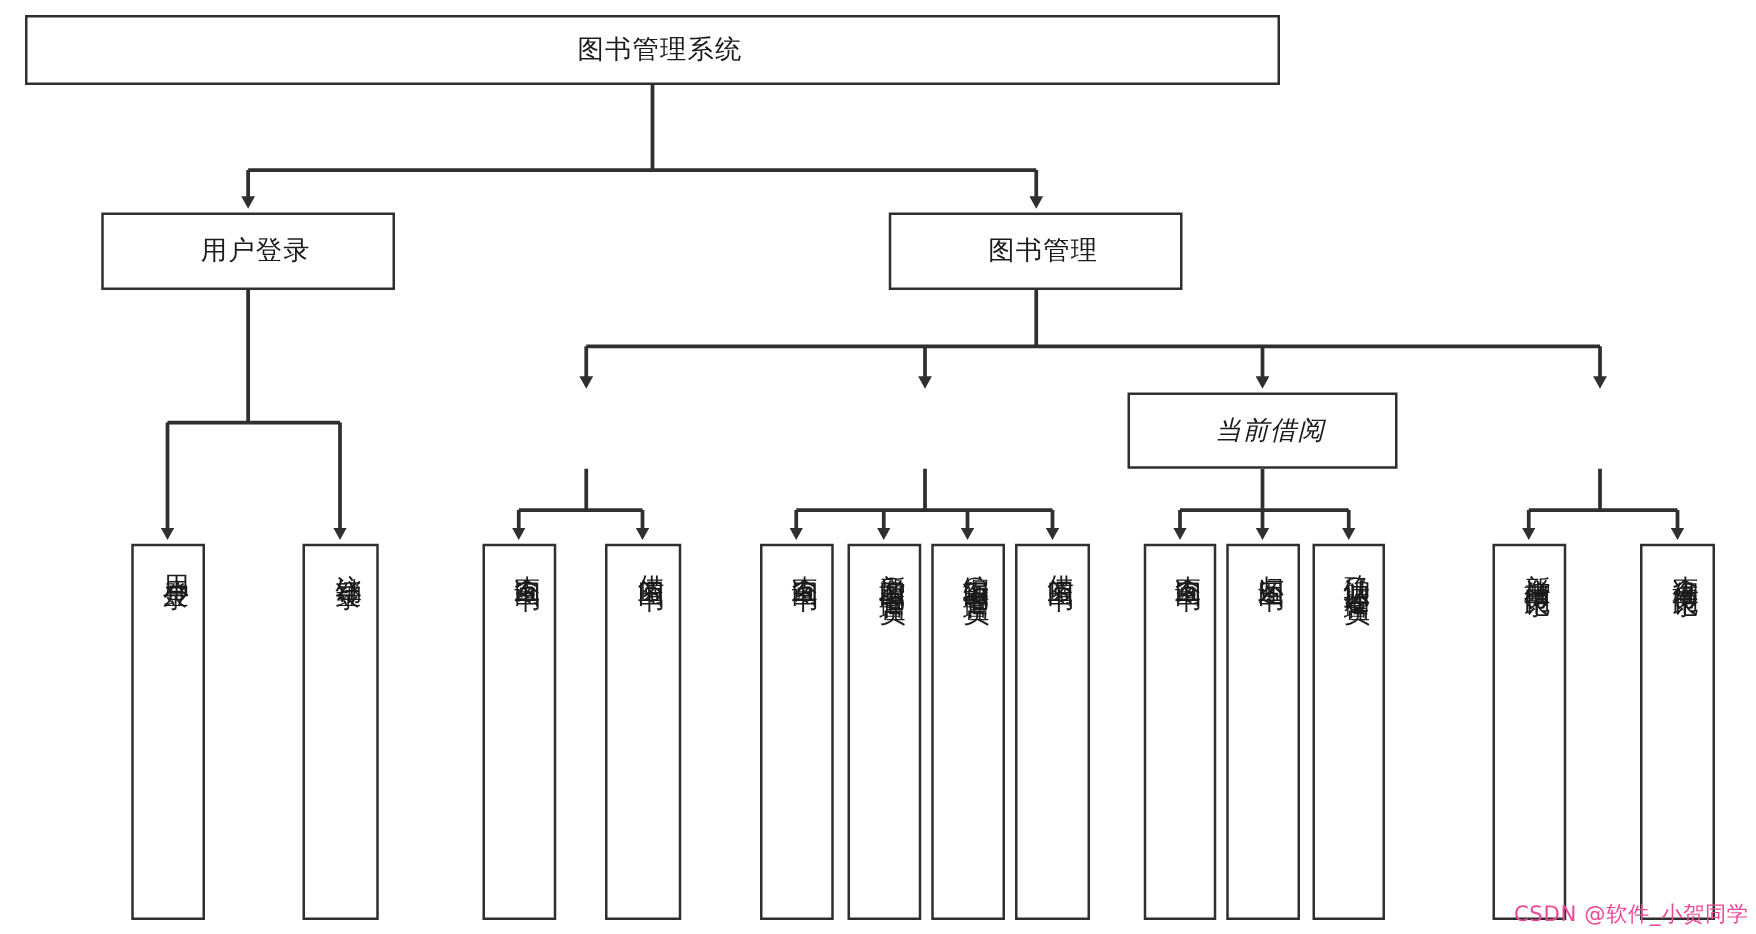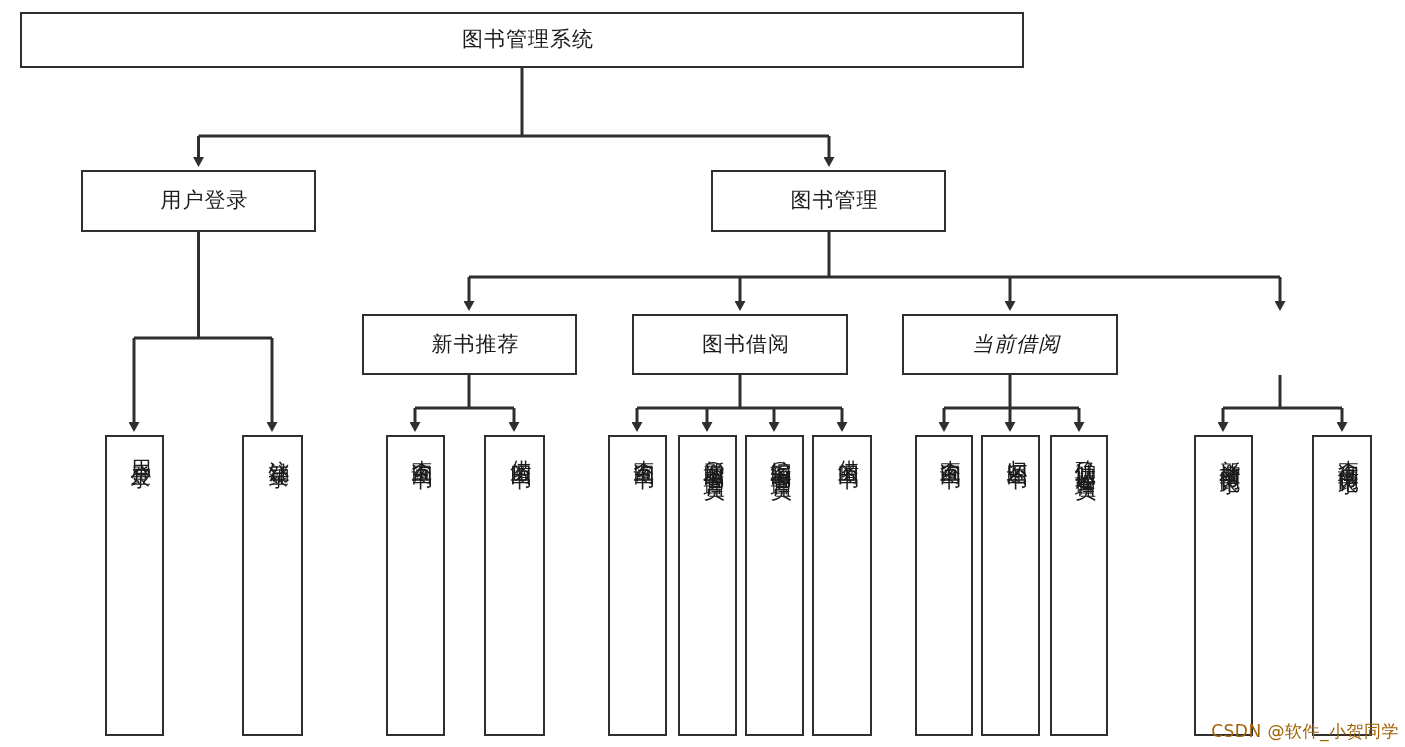--- a/index.html
+++ b/index.html
@@ -4,21 +4,21 @@
 <style>
   html,body{margin:0;padding:0;background:#ffffff;}
   body{width:1405px;height:747px;overflow:hidden;font-family:"DejaVu Sans","Liberation Sans",sans-serif;}
   #stage{position:relative;width:1405px;height:747px;background:#fff;}
   #wires{position:absolute;left:0;top:0;width:1405px;height:747px;}
   .node{position:absolute;box-sizing:border-box;background:#ffffff;border:2px solid #2f2f2f;
         display:flex;align-items:center;justify-content:center;color:#1b1b1b;padding-left:12px;}
   .node.h{font-size:21px;line-height:1.1;letter-spacing:1px;}
   .node.v{writing-mode:vertical-rl;text-orientation:upright;font-size:21px;line-height:1.28;
           letter-spacing:3px;padding-top:6px;justify-content:flex-start;align-items:center;}
-  .watermark{position:absolute;right:6px;bottom:4px;font-size:17px;color:#a16207;
+  .watermark{position:absolute;right:6px;bottom:4px;font-size:17px;color:#ec4899;
              letter-spacing:0.5px;white-space:nowrap;}
 </style>
 </head>
 <body>
 
 <div id="stage">
 
   <svg id="wires" viewBox="0 0 1405 747" xmlns="http://www.w3.org/2000/svg">
     <defs>
       <marker id="ah" markerWidth="10" markerHeight="11" refX="1" refY="5.5" orient="auto" markerUnits="userSpaceOnUse">
@@ -67,22 +67,20 @@
       <path d="M1223,408 L1223,423" marker-end="url(#ah)"></path>
       <path d="M1342,408 L1342,423" marker-end="url(#ah)"></path>
     </g>
   </svg>
 
   <div class="node h" style="left: 20px; top: 12px; width: 1004px; height: 56px;">图书管理系统</div>
 
   <div class="node h" style="left: 81px; top: 170px; width: 235px; height: 62px;">用户登录</div>
   <div class="node h" style="left: 711px; top: 170px; width: 235px; height: 62px;">图书管理</div>
 
-  <div class="node h" style="left: 362px; top: 314px; width: 215px; height: 61px;">新书推荐</div>
-  <div class="node h" style="left: 632px; top: 314px; width: 216px; height: 61px;">图书借阅</div>
   <div class="node h" style="left: 902px; top: 314px; width: 216px; height: 61px; font-style: italic;">当前借阅</div>
 
   <div class="node v" style="left: 105px; top: 435px; width: 59px; height: 301px;">用户登录</div>
   <div class="node v" style="left: 242px; top: 435px; width: 61px; height: 301px;">注销登录</div>
   <div class="node v" style="left: 386px; top: 435px; width: 59px; height: 301px;">查询图书</div>
   <div class="node v" style="left: 484px; top: 435px; width: 61px; height: 301px;">借阅图书</div>
   <div class="node v" style="left: 608px; top: 435px; width: 59px; height: 301px;">查询图书</div>
   <div class="node v" style="left: 678px; top: 435px; width: 59px; height: 301px;">新增图书（管理员）</div>
   <div class="node v" style="left: 745px; top: 435px; width: 59px; height: 301px;">编辑图书（管理员）</div>
   <div class="node v" style="left: 812px; top: 435px; width: 60px; height: 301px;">借阅图书</div>

